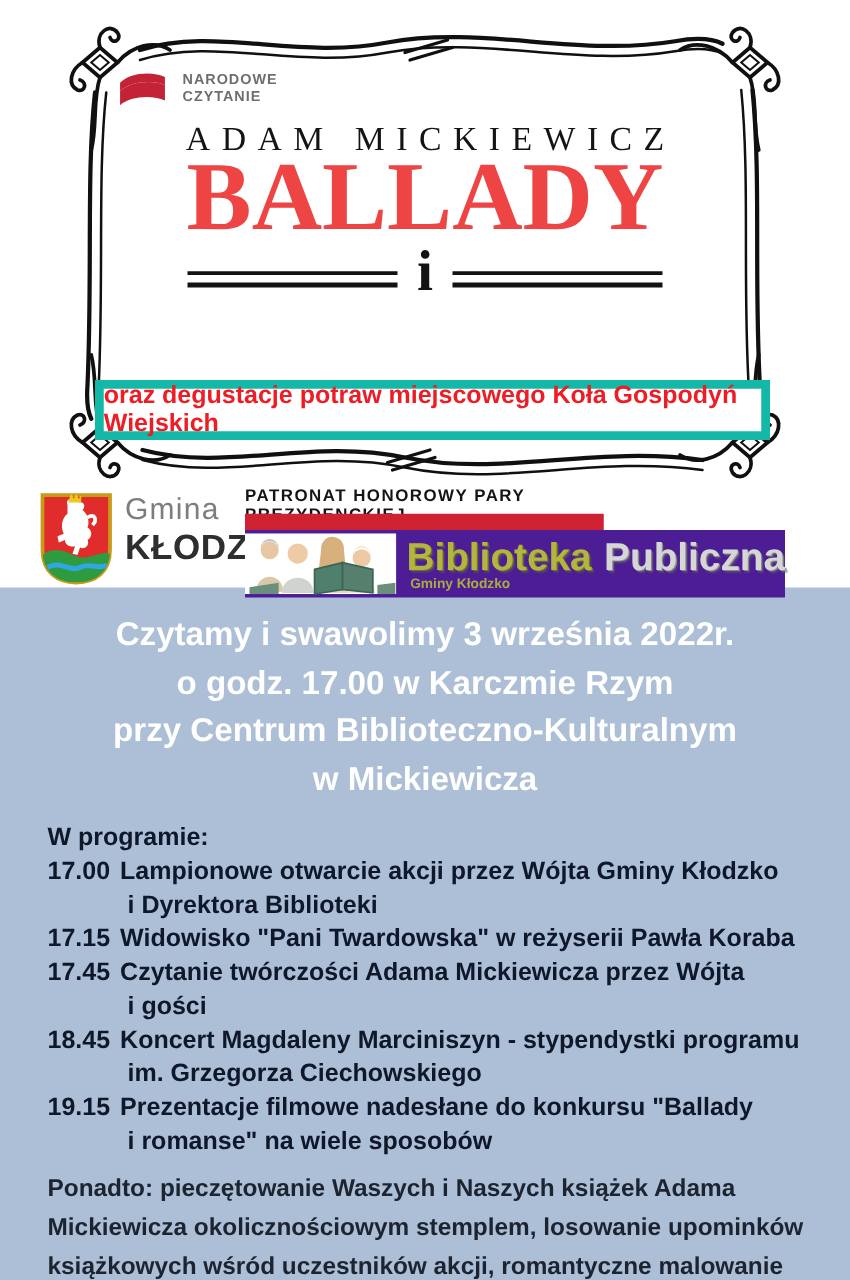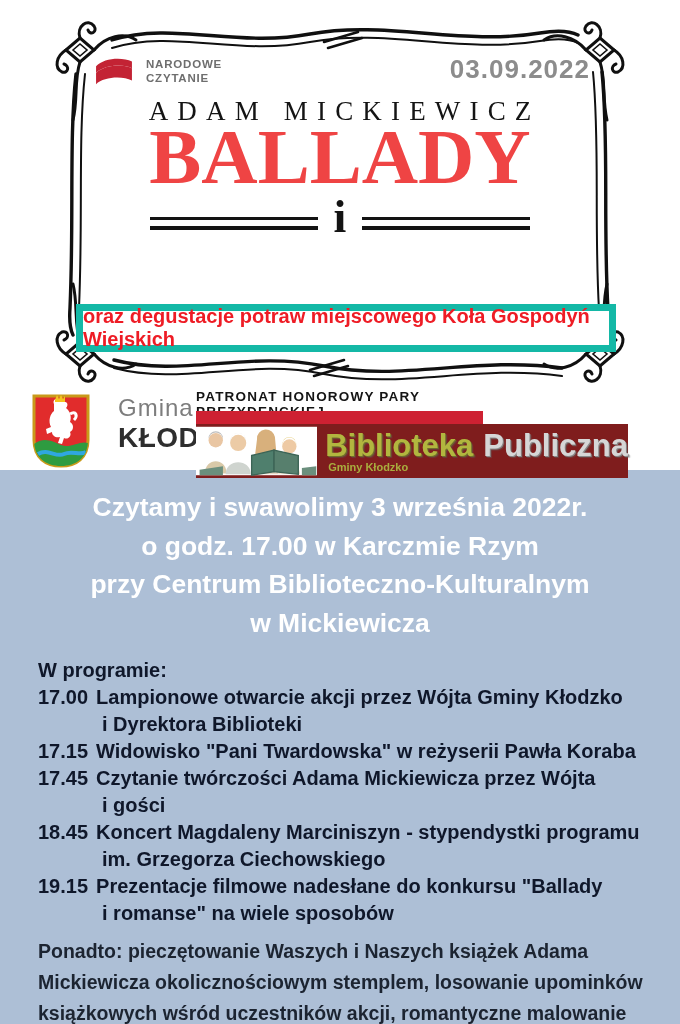--- a/index.html
+++ b/index.html
@@ -34,27 +34,27 @@
           font-family:"Liberation Serif",serif;font-size:78px;font-weight:bold;
           color:#131313;line-height:1;}
 
   .banner{position:absolute;left:76px;top:304px;width:526px;height:34px;
           background:#ffffff;border:7px solid #14b8a6;display:flex;
           align-items:center;justify-content:center;
           font-size:20px;font-weight:bold;color:#ee1c25;}
 
   
   .shield{position:absolute;left:30px;top:392px;}
-  .gmina{position:absolute;left:118px;top:396px;line-height:1;}
+  .gmina{position:absolute;left:100px;top:396px;line-height:1;}
   .gmina-1{font-size:24px;color:#7d7d7d;letter-spacing:1px;}
   .gmina-2{font-size:28px;color:#2e2e2e;font-weight:bold;letter-spacing:0.5px;margin-top:4px;}
   .patronat{position:absolute;left:196px;top:389px;width:300px;
             font-size:13.5px;font-weight:bold;color:#141414;letter-spacing:1.2px;}
   .patronat-bar{position:absolute;left:196px;top:411px;width:287px;height:13px;background:#ce2132;}
-  .libbox{position:absolute;left:196px;top:424px;width:432px;height:54px;background:#7f1d1d;
+  .libbox{position:absolute;left:196px;top:424px;width:432px;height:54px;background:#4c1d95;
           display:flex;align-items:center;z-index:3;}
   .libtext{margin-left:8px;display:flex;flex-direction:column;}
   .libname{font-size:31px;font-weight:bold;line-height:31px;white-space:nowrap;}
   .lib1{color:#b2b63f;text-shadow:1px 1px 0 #70702c,2px 2px 1px rgba(90,90,90,.45);}
   .lib2{color:#d6d6d6;margin-left:10px;text-shadow:1px 1px 0 #8a8a8a,2px 2px 1px rgba(100,100,100,.45);}
   .libsub{font-size:11px;font-weight:bold;color:#a9ad3e;margin:0 0 0 3px;line-height:12px;}
 
   
   .blue{position:absolute;left:0;top:470px;width:680px;height:554px;background:#adbfd6;z-index:1;}
   .invite{padding-top:18px;text-align:center;color:#ffffff;font-weight:bold;
@@ -106,21 +106,20 @@
     <svg width="48" height="34" viewBox="0 0 50 36">
       <path d="M6,13 C14,4 34,3 44,8 L44,15 C34,10 14,12 6,20 Z" fill="#c32334"></path>
       <path d="M6,20 C14,12 34,10 44,15 L44,28 C34,23 14,24 6,32 Z" fill="#c32334"></path>
     </svg>
     <div class="nc-text">
       <div>NARODOWE</div>
       <div>CZYTANIE</div>
     </div>
   </div>
 
-  <div class="date">03.09.2022</div>
 
   <div class="author">ADAM MICKIEWICZ</div>
   <div class="title1">BALLADY</div>
   <div class="i-divider">
     <div class="i-lines">
         <span></span>
         <span></span>
       </div>
     <div class="i-char">i</div>
     <div class="i-lines">

